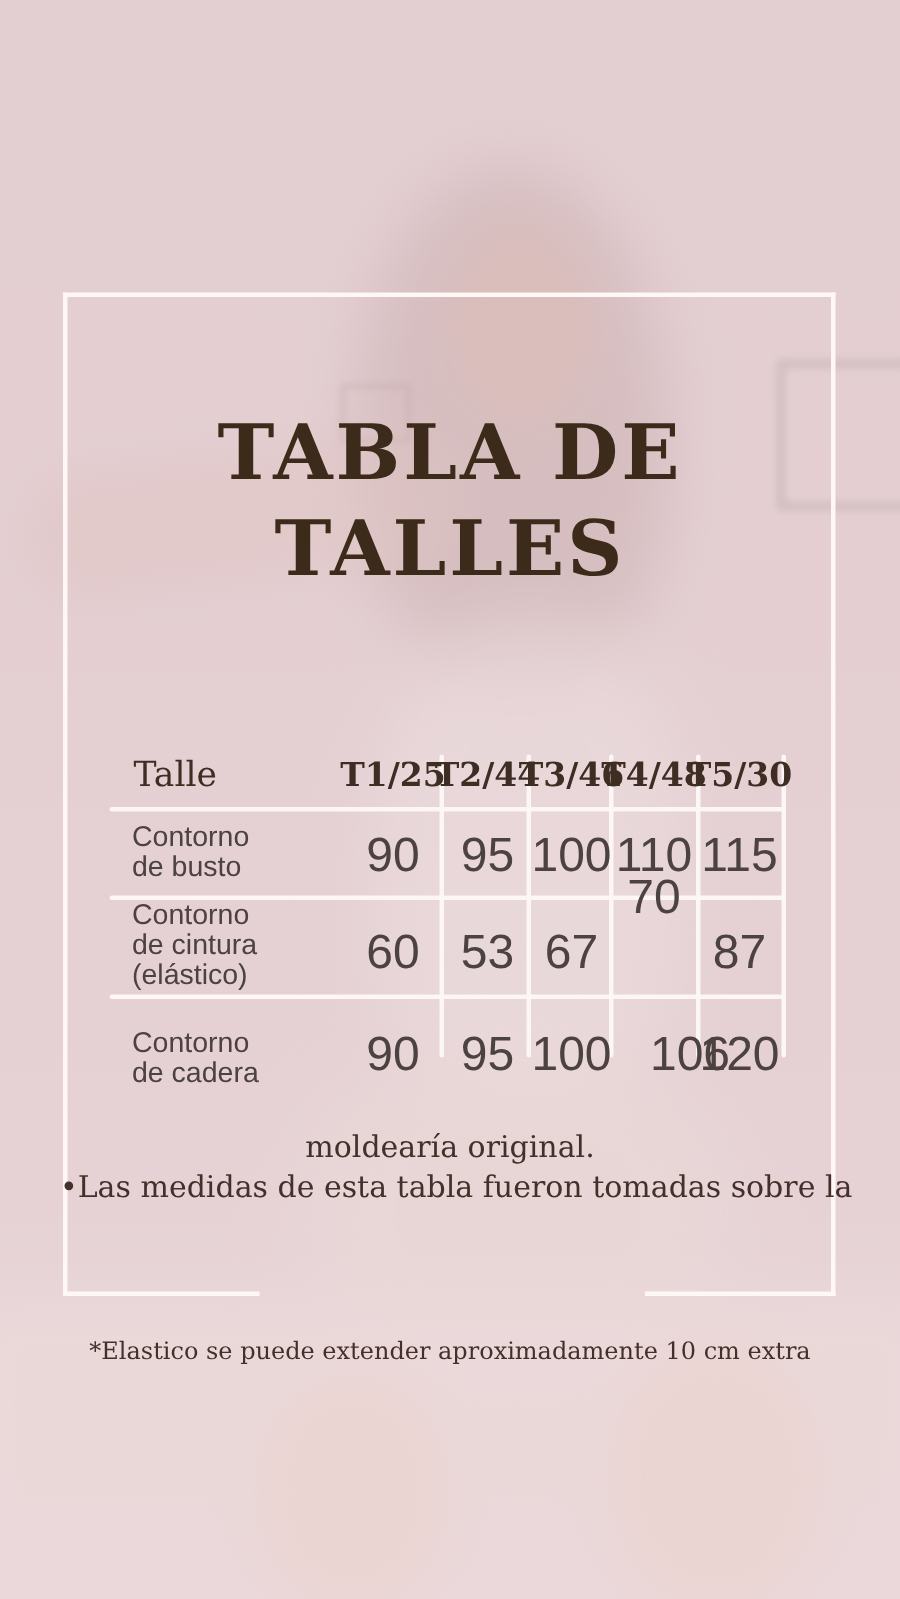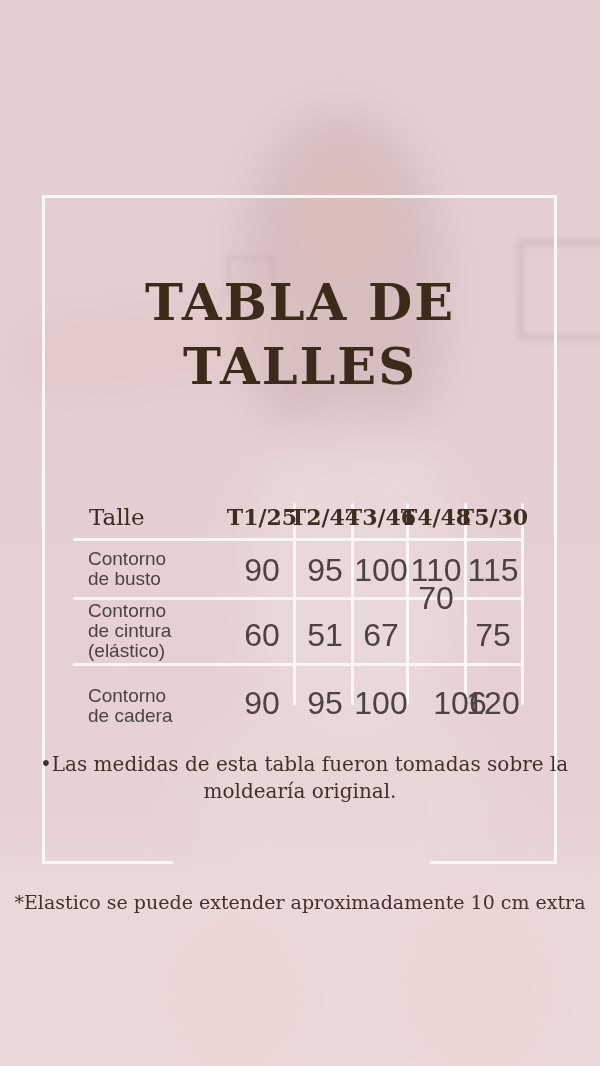--- a/index.html
+++ b/index.html
@@ -40,21 +40,21 @@
     font-weight:bold;font-size:22px;color:#3e2d22;white-space:nowrap;}
   .val{position:absolute;transform:translate(-50%,-50%);
     font-family:"Liberation Sans",sans-serif;font-size:32px;color:#4c4240;white-space:nowrap;}
   .rowlabel{position:absolute;left:88px;font-family:"Liberation Sans",sans-serif;
     font-size:19px;line-height:20px;color:#4c4240;}
 
   .notes{position:absolute;top:751px;left:40px;width:520px;text-align:center;
     font-size:20px;line-height:27px;color:#44302a;}
   .notes div{white-space:nowrap;}
   .elastic{position:absolute;top:891px;left:0;right:0;text-align:center;
-    font-size:19px;color:#44302a;white-space:nowrap;}
+    font-size:16px;color:#44302a;white-space:nowrap;}
 </style>
 </head>
 <body>
 
 <div class="canvas">
 
   <div class="bg">
     <div class="bg-wframe-l"></div>
     <div class="bg-wframe-r"></div>
     <div class="bg-hair"></div>
@@ -104,36 +104,36 @@
     <div class="val" style="left:381px;top:570px">100</div>
     <div class="val" style="left:436px;top:570px">110</div>
     <div class="val" style="left:493px;top:570px">115</div>
 
     <div class="rowlabel" style="top:601px">
       <div>Contorno</div>
       <div>de cintura</div>
       <div>(elástico)</div>
     </div>
     <div class="val" style="left:262px;top:635px">60</div>
-    <div class="val" style="left:325px;top:635px">51</div>
+    <div class="val" style="left:325px;top:635px">53</div>
     <div class="val" style="left:381px;top:635px">67</div>
     <div class="val" style="left:436px;top:598px">70</div>
-    <div class="val" style="left:493px;top:635px">75</div>
+    <div class="val" style="left:493px;top:635px">87</div>
 
     <div class="rowlabel" style="top:686px">
       <div>Contorno</div>
       <div>de cadera</div>
     </div>
     <div class="val" style="left:262px;top:703px">90</div>
     <div class="val" style="left:325px;top:703px">95</div>
     <div class="val" style="left:381px;top:703px">100</div>
     <div class="val" style="left:460px;top:703px">106</div>
     <div class="val" style="left:493px;top:703px">120</div>
   </div>
 
   <div class="notes">
+    <div>moldearía original.</div>
     <div>•Las medidas de esta tabla fueron tomadas sobre la</div>
-    <div>moldearía original.</div>
   </div>
 
   <div class="elastic">*Elastico se puede extender aproximadamente 10 cm extra</div>
 
 </div>
 
 </body></html>

